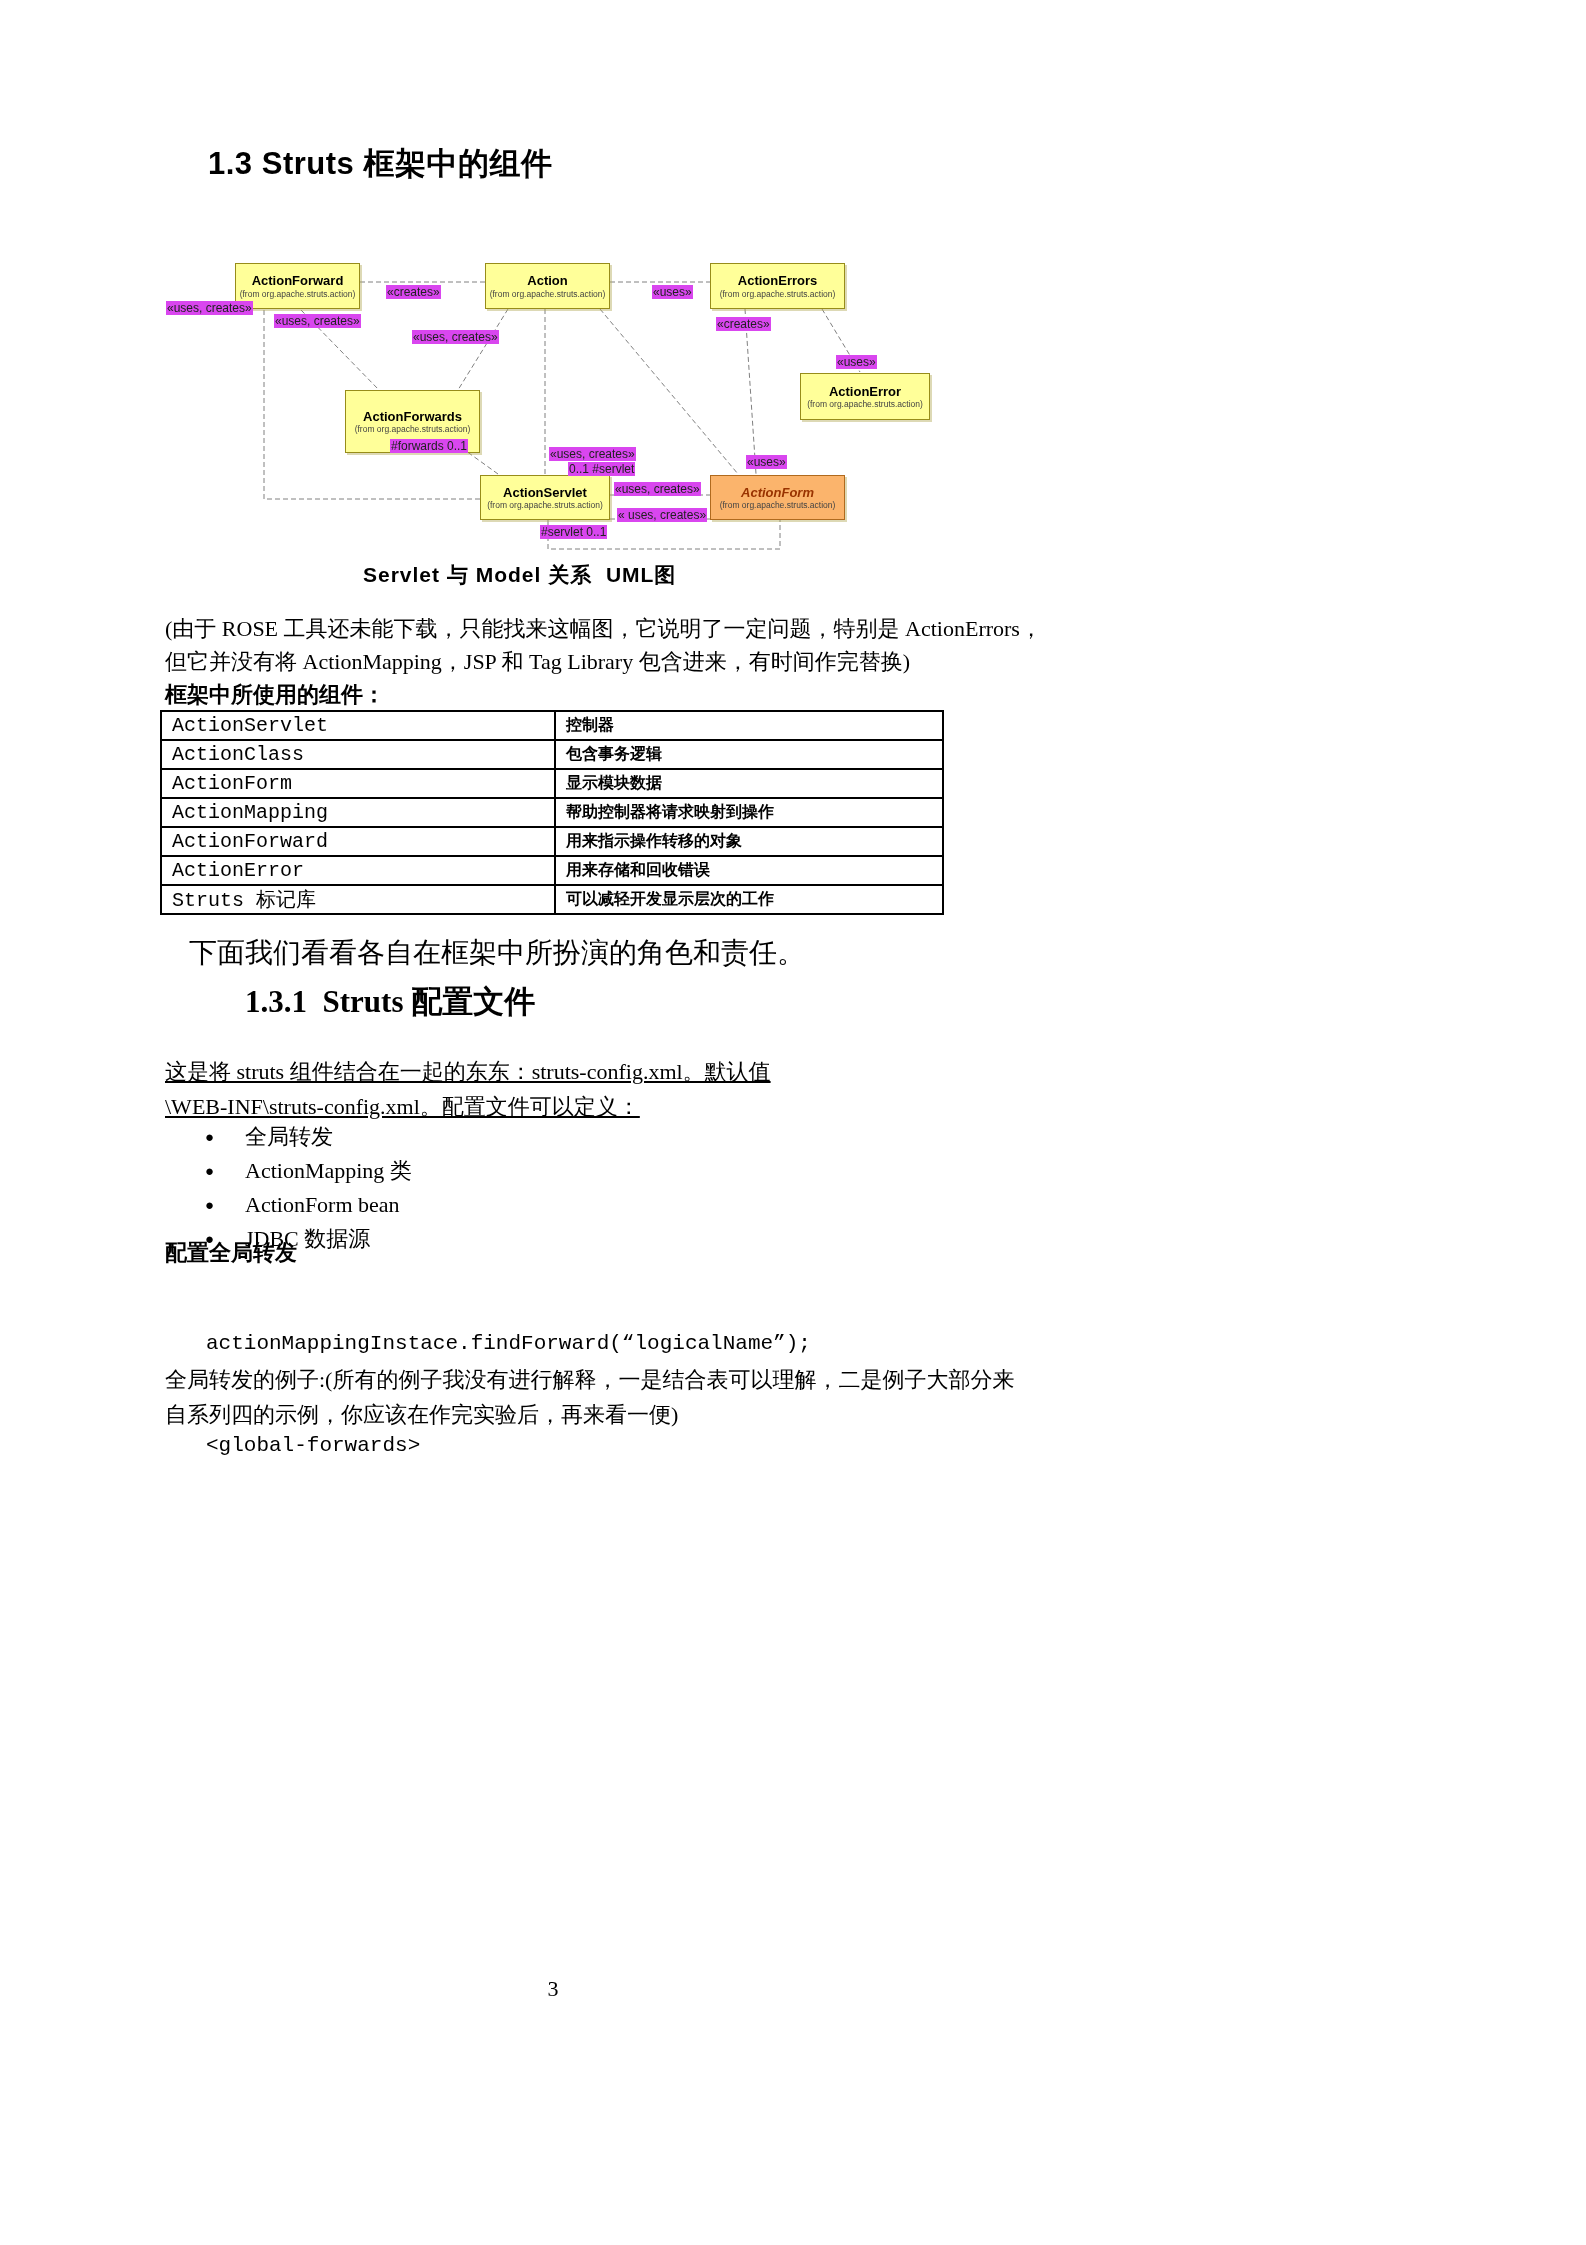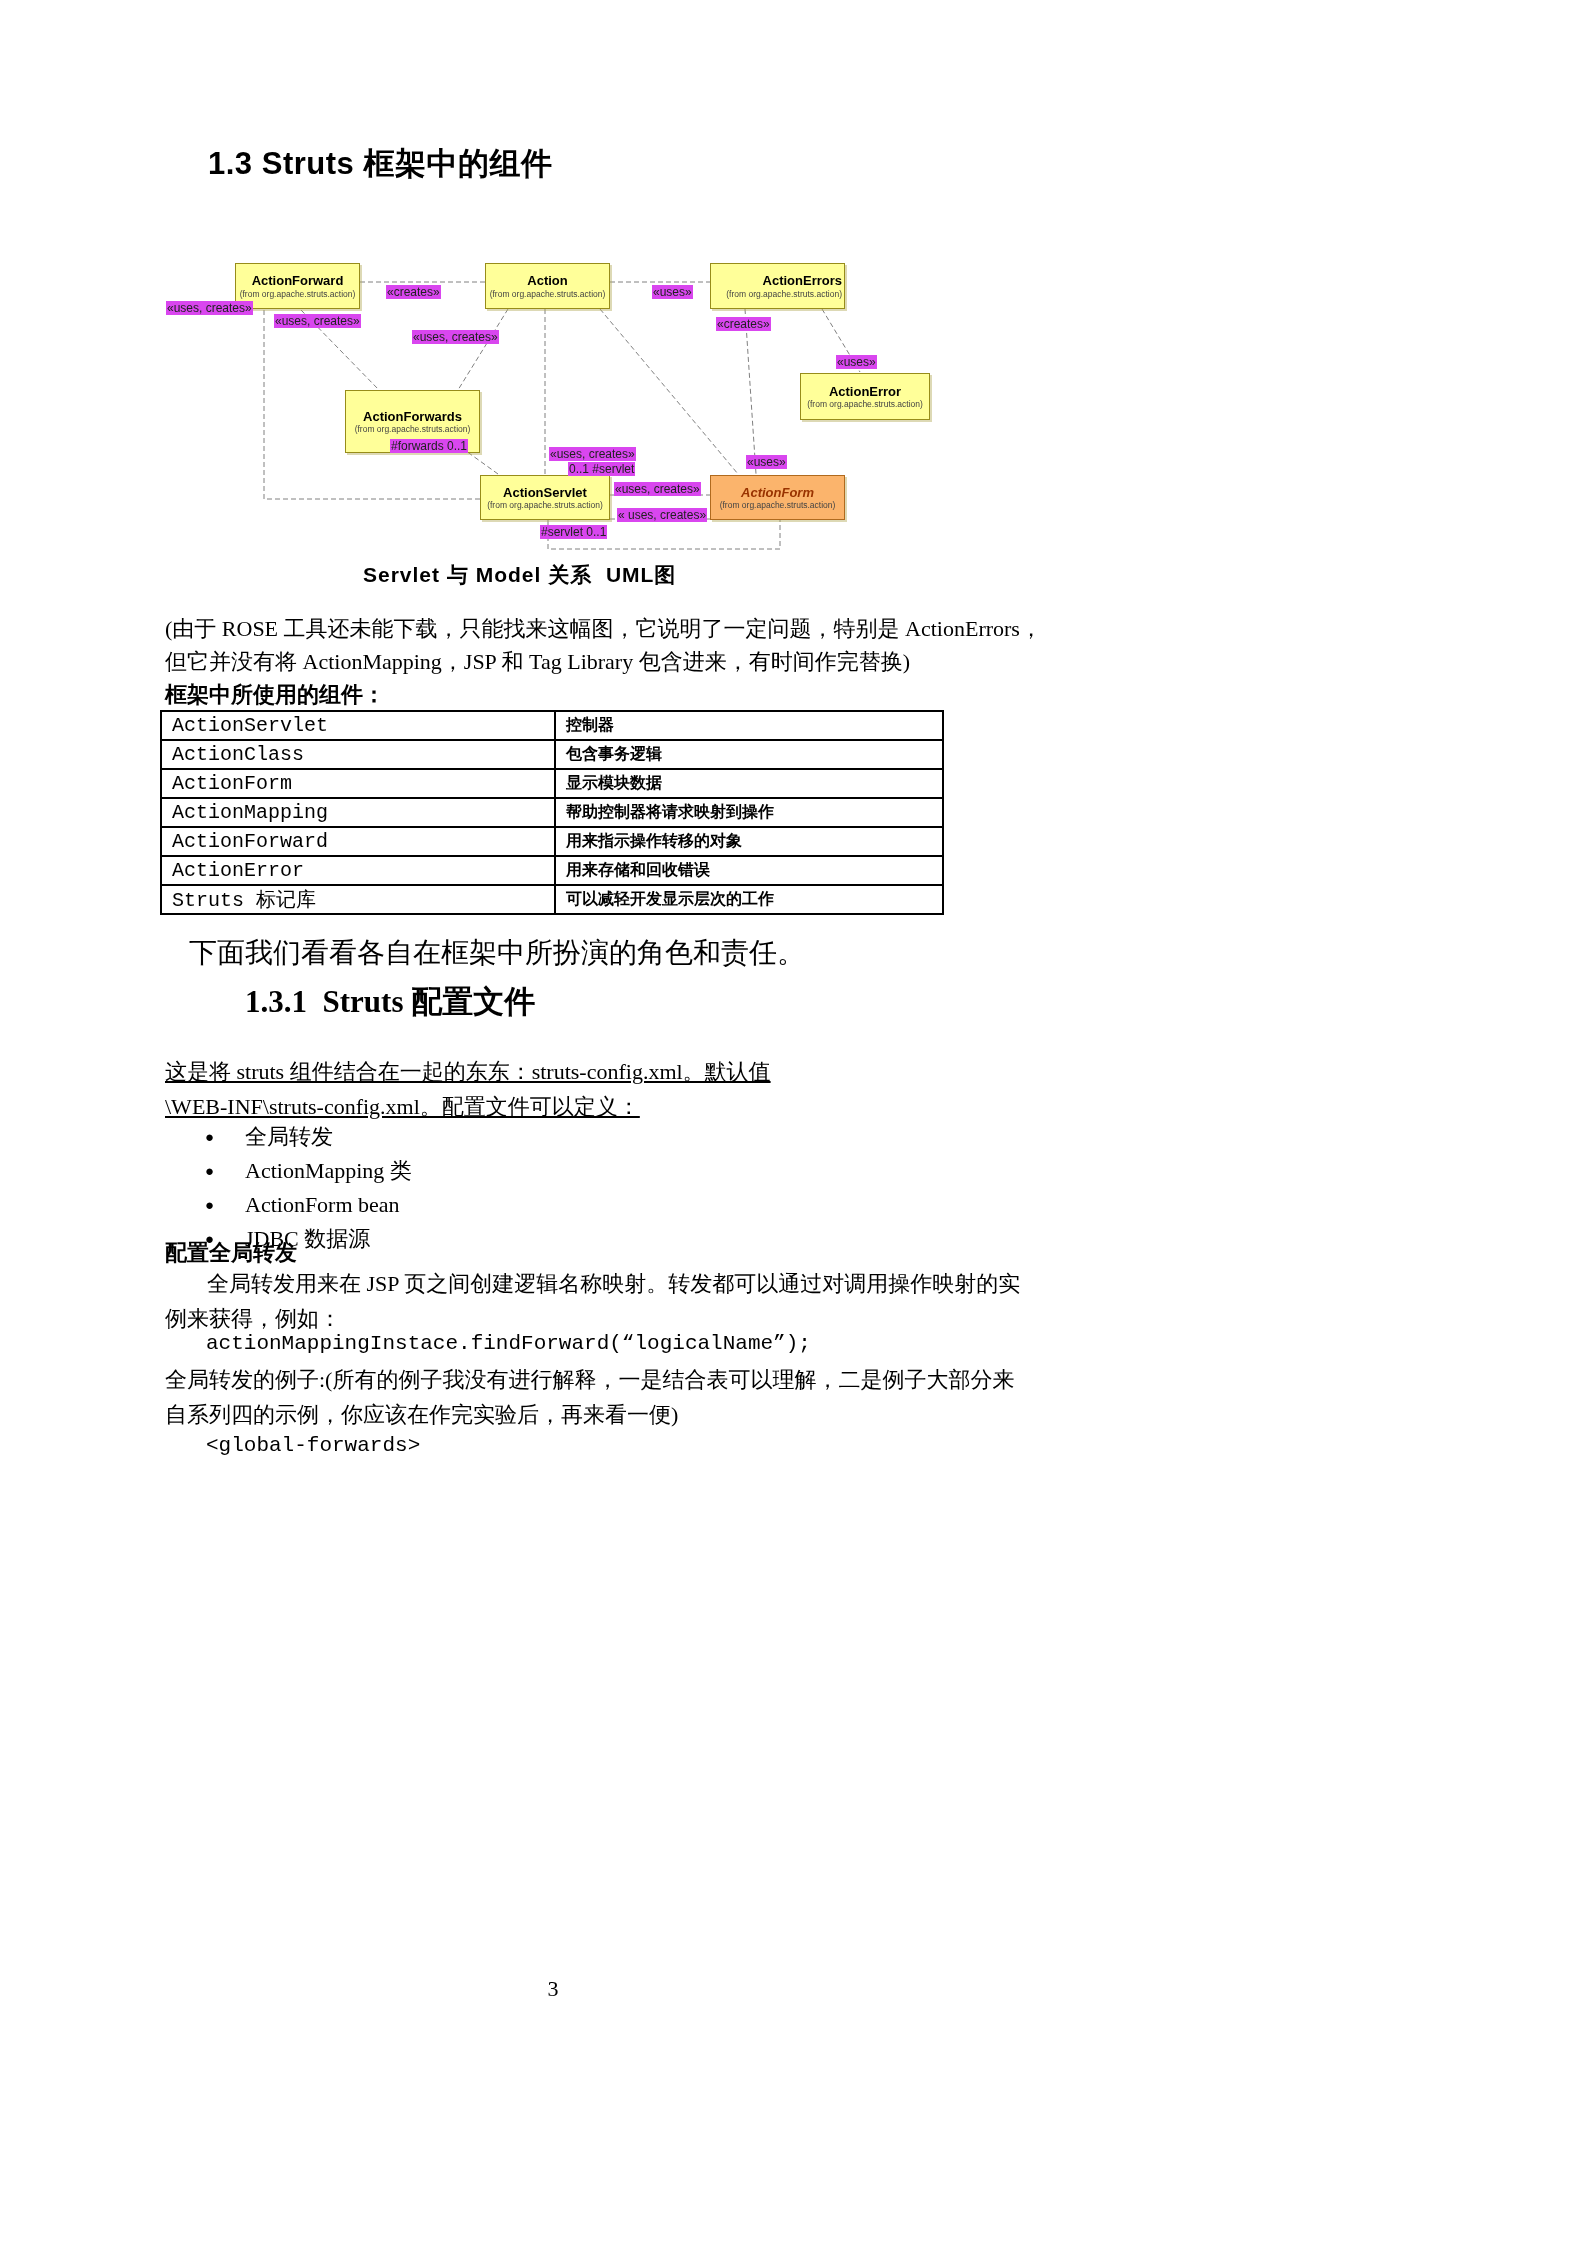--- a/index.html
+++ b/index.html
@@ -20,21 +20,21 @@
     box-shadow:2px 2px 0 rgba(180,170,90,.45);
     display:flex;flex-direction:column;justify-content:center;align-items:center;
     text-align:center;line-height:1.2;padding:1px 2px;box-sizing:border-box;
   }
   .ubox .t{font-family:"Liberation Sans","DejaVu Sans",sans-serif;font-weight:700;font-size:13px;}
   .ubox .f{font-family:"Liberation Sans","DejaVu Sans",sans-serif;font-size:8.5px;color:#444;white-space:nowrap;}
   .ubox.orange{background:#fbb46c;border-color:#b06a1e;}
   .ubox.orange .t{color:#993300;font-style:italic;}
   .b0{left:67px;top:11px;width:125px;height:46px;}
   .b1{left:317px;top:11px;width:125px;height:46px;}
-  .b2{left:542px;top:11px;width:135px;height:46px;align-items:flex-end;}
+  .b2{left:542px;top:11px;width:135px;height:46px;}
   .b3{left:177px;top:138px;width:135px;height:63px;}
   .b4{left:632px;top:121px;width:130px;height:47px;}
   .b5{left:312px;top:223px;width:130px;height:45px;}
   .b6{left:542px;top:223px;width:135px;height:45px;}
   .ulbl{
     position:absolute;font-family:"Liberation Sans","DejaVu Sans",sans-serif;
     font-size:12px;color:#222;white-space:nowrap;background:#d946ef;padding:0 1px;
   }
   .l0{left:218px;top:33px;}  .l1{left:484px;top:33px;}
   .l2{left:-2px;top:49px;}   .l3{left:106px;top:62px;}
@@ -201,24 +201,20 @@
 
   <div class="bullets">
     <div class="bi">全局转发</div>
     <div class="bi">ActionMapping 类</div>
     <div class="bi">ActionForm bean</div>
     <div class="bi">JDBC 数据源</div>
   </div>
 
   <div class="bold2">配置全局转发</div>
 
-  <div class="gf">
-    <div class="bodyline indent">全局转发用来在 JSP 页之间创建逻辑名称映射。转发都可以通过对调用操作映射的实</div>
-    <div class="bodyline">例来获得，例如：</div>
-  </div>
 
   <div class="codeline code1">actionMappingInstace.findForward(“logicalName”);</div>
 
   <div class="example">
     <div class="bodyline">全局转发的例子:(所有的例子我没有进行解释，一是结合表可以理解，二是例子大部分来</div>
     <div class="bodyline">自系列四的示例，你应该在作完实验后，再来看一便)</div>
   </div>
 
   <div class="codeline code2">&lt;global-forwards&gt;</div>
 

